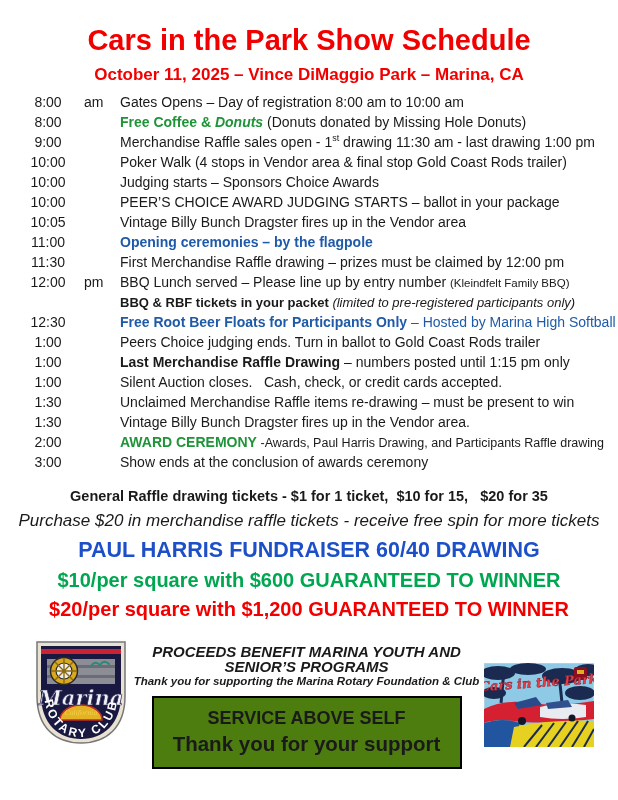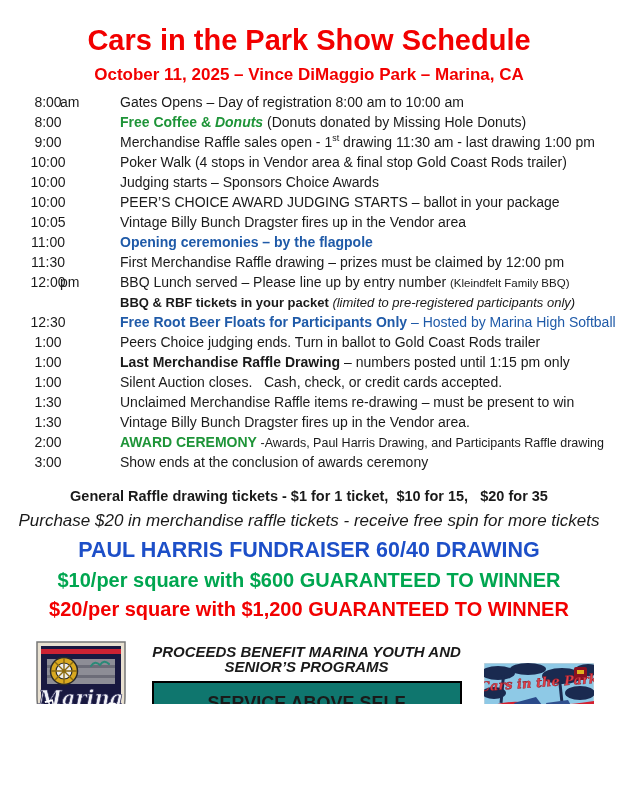--- a/index.html
+++ b/index.html
@@ -1,18 +1,18 @@
 <!DOCTYPE html>
 <html style="--red: #f20000; --green: #1e9438; --green-bright: #00a650; --blue: #1f5aa8; --royal-blue: #1d4fc8;"><head>
 <meta charset="utf-8">
 <style>
   html,body{margin:0;padding:0;}
   .page{
     position:relative;
-    width:618px;height:704px;
+    width:618px;height:800px;
     background:#ffffff;
     font-family:"Liberation Sans",sans-serif;
     color:#1a1a1a;
     overflow:hidden;
   }
   
   .title{
     margin:0;padding-top:24px;
     text-align:center;
     font-size:29px;line-height:32px;font-weight:700;
@@ -30,21 +30,21 @@
     position:relative;
     height:20px;line-height:20px;
     font-size:14px;
     padding-left:120px;
     white-space:nowrap;
   }
   .time{
     position:absolute;left:12px;top:0;
     width:72px;text-align:center;
   }
-  .ampm{position:absolute;left:60px;top:0;}
+  .ampm{position:absolute;left:84px;top:0;}
   .seg-green-bold{color:var(--green,#1e9438);font-weight:700;}
   .seg-green-bold-italic{color:var(--green,#1e9438);font-weight:700;font-style:italic;}
   .seg-blue-bold{color:var(--blue,#1f5aa8);font-weight:700;}
   .seg-blue{color:var(--blue,#1f5aa8);}
   .seg-bold{font-weight:700;}
   .seg-small{font-size:11.5px;}
   .seg-smallish{font-size:12.5px;}
   .seg-bold-sm{font-weight:700;font-size:13px;}
   .seg-italic-sm{font-style:italic;font-size:13px;}
   sup.seg-sup{font-size:9px;line-height:0;}
@@ -61,21 +61,21 @@
     display:flex;align-items:flex-start;
   }
   .rotary-logo{margin-left:33px;margin-top:4px;flex:0 0 auto;}
   .footer-center{flex:1 1 auto;padding-top:8px;text-align:center;min-width:0;}
   .proceeds-1{font-size:15px;line-height:15px;font-weight:700;font-style:italic;}
   .proceeds-2{font-size:11.5px;line-height:15px;font-weight:700;font-style:italic;}
   .service-box{
     margin:7px auto 0 auto;
     width:306px;
     border:2px solid #000;
-    background:#0f766e;
+    background:#4d7c0f;
     padding:8px 0 10px 0;
     text-align:center;
   }
   .service-line1{font-size:18px;line-height:24px;font-weight:700;}
   .service-line2{font-size:20.5px;line-height:27px;font-weight:700;}
   .artwork{margin-right:24px;margin-top:27px;flex:0 0 auto;}
 </style>
 </head>
 <body>
 
@@ -131,20 +131,21 @@
       <text x="48" y="65" text-anchor="middle" font-family="'DejaVu Serif',serif" font-style="italic" font-weight="bold" font-size="21" fill="#f0f0f6" stroke="#30305c" stroke-width="0.7">Marina</text>
       <text x="48" y="75" text-anchor="middle" font-family="'DejaVu Serif',serif" font-style="italic" font-size="6.5" fill="#f2d34a">California</text>
       <path id="rc-arc" d="M11 54 C13 82 28 97 48 97 C68 97 83 82 85 54" fill="none"></path>
       <text font-family="'Liberation Sans',sans-serif" font-size="12" font-weight="bold" fill="#ffffff" letter-spacing="2.5">
         <textPath href="#rc-arc" startOffset="50%" text-anchor="middle">ROTARY CLUB</textPath>
       </text>
     </svg>
 
     <div class="footer-center">
       <div class="proceeds-1">PROCEEDS BENEFIT MARINA YOUTH AND SENIOR’S PROGRAMS</div>
+      <div class="proceeds-2">Thank you for supporting the Marina Rotary Foundation &amp; Club</div>
       <div class="service-box">
         <div class="service-line1">SERVICE ABOVE SELF</div>
         <div class="service-line2">Thank you for your support</div>
       </div>
     </div>
 
     <svg class="artwork" width="110" height="84" viewBox="0 0 110 84">
       <rect x="0" y="0" width="110" height="84" fill="#8ec9e6"></rect>
       <rect x="0" y="0" width="110" height="84" fill="none" stroke="#d8d8d8" stroke-width="1"></rect>
       <g fill="#1a2a50">

